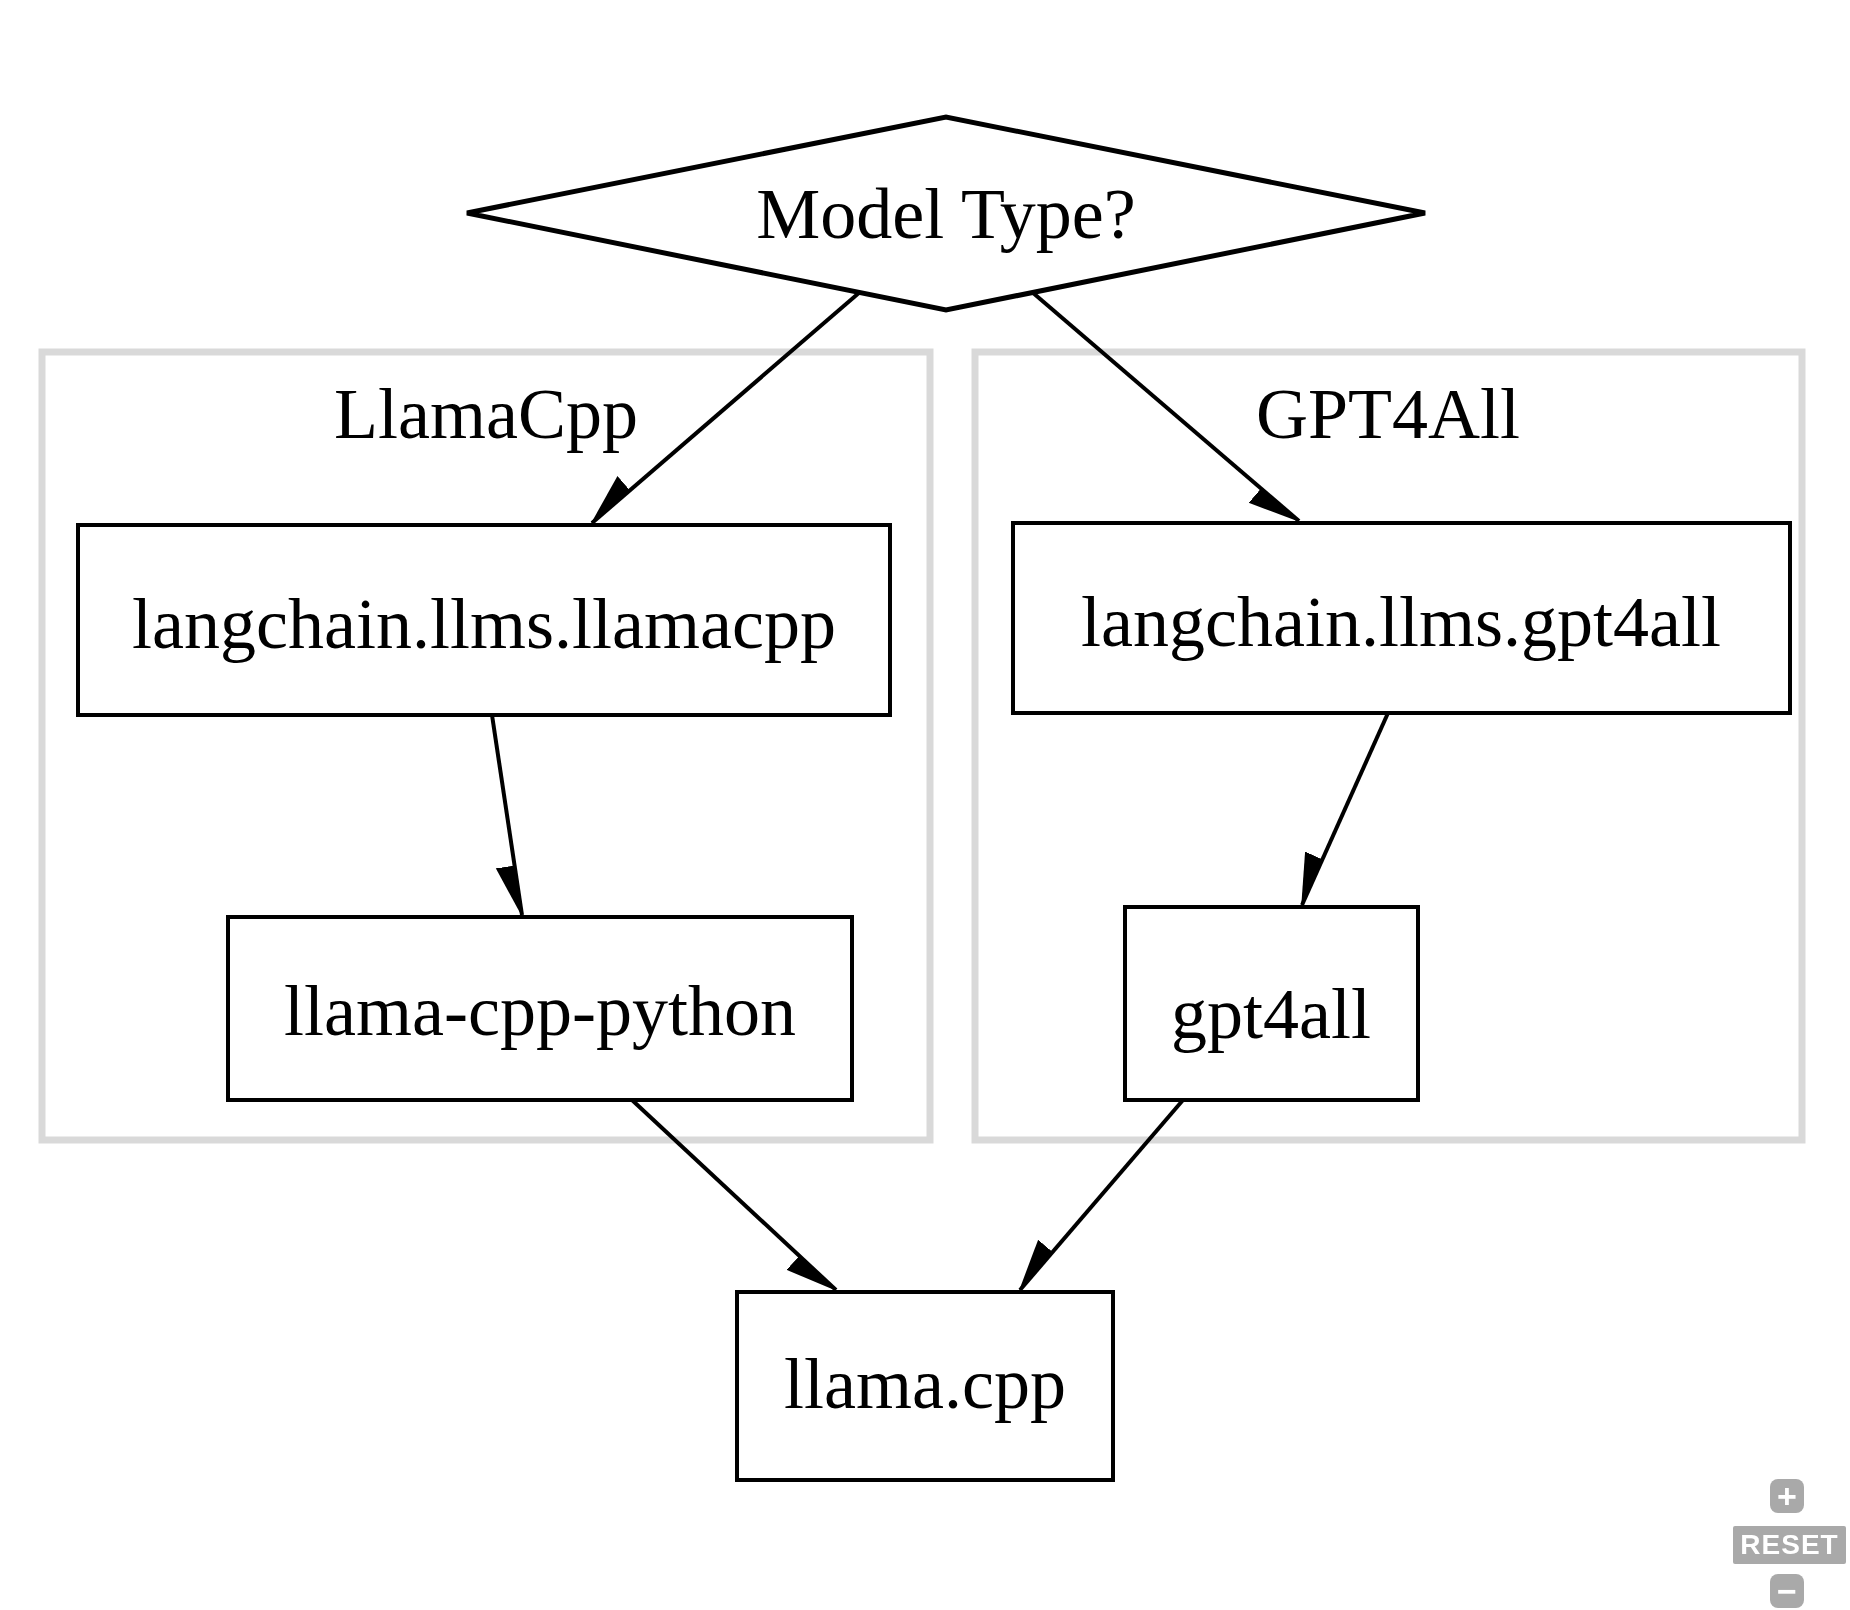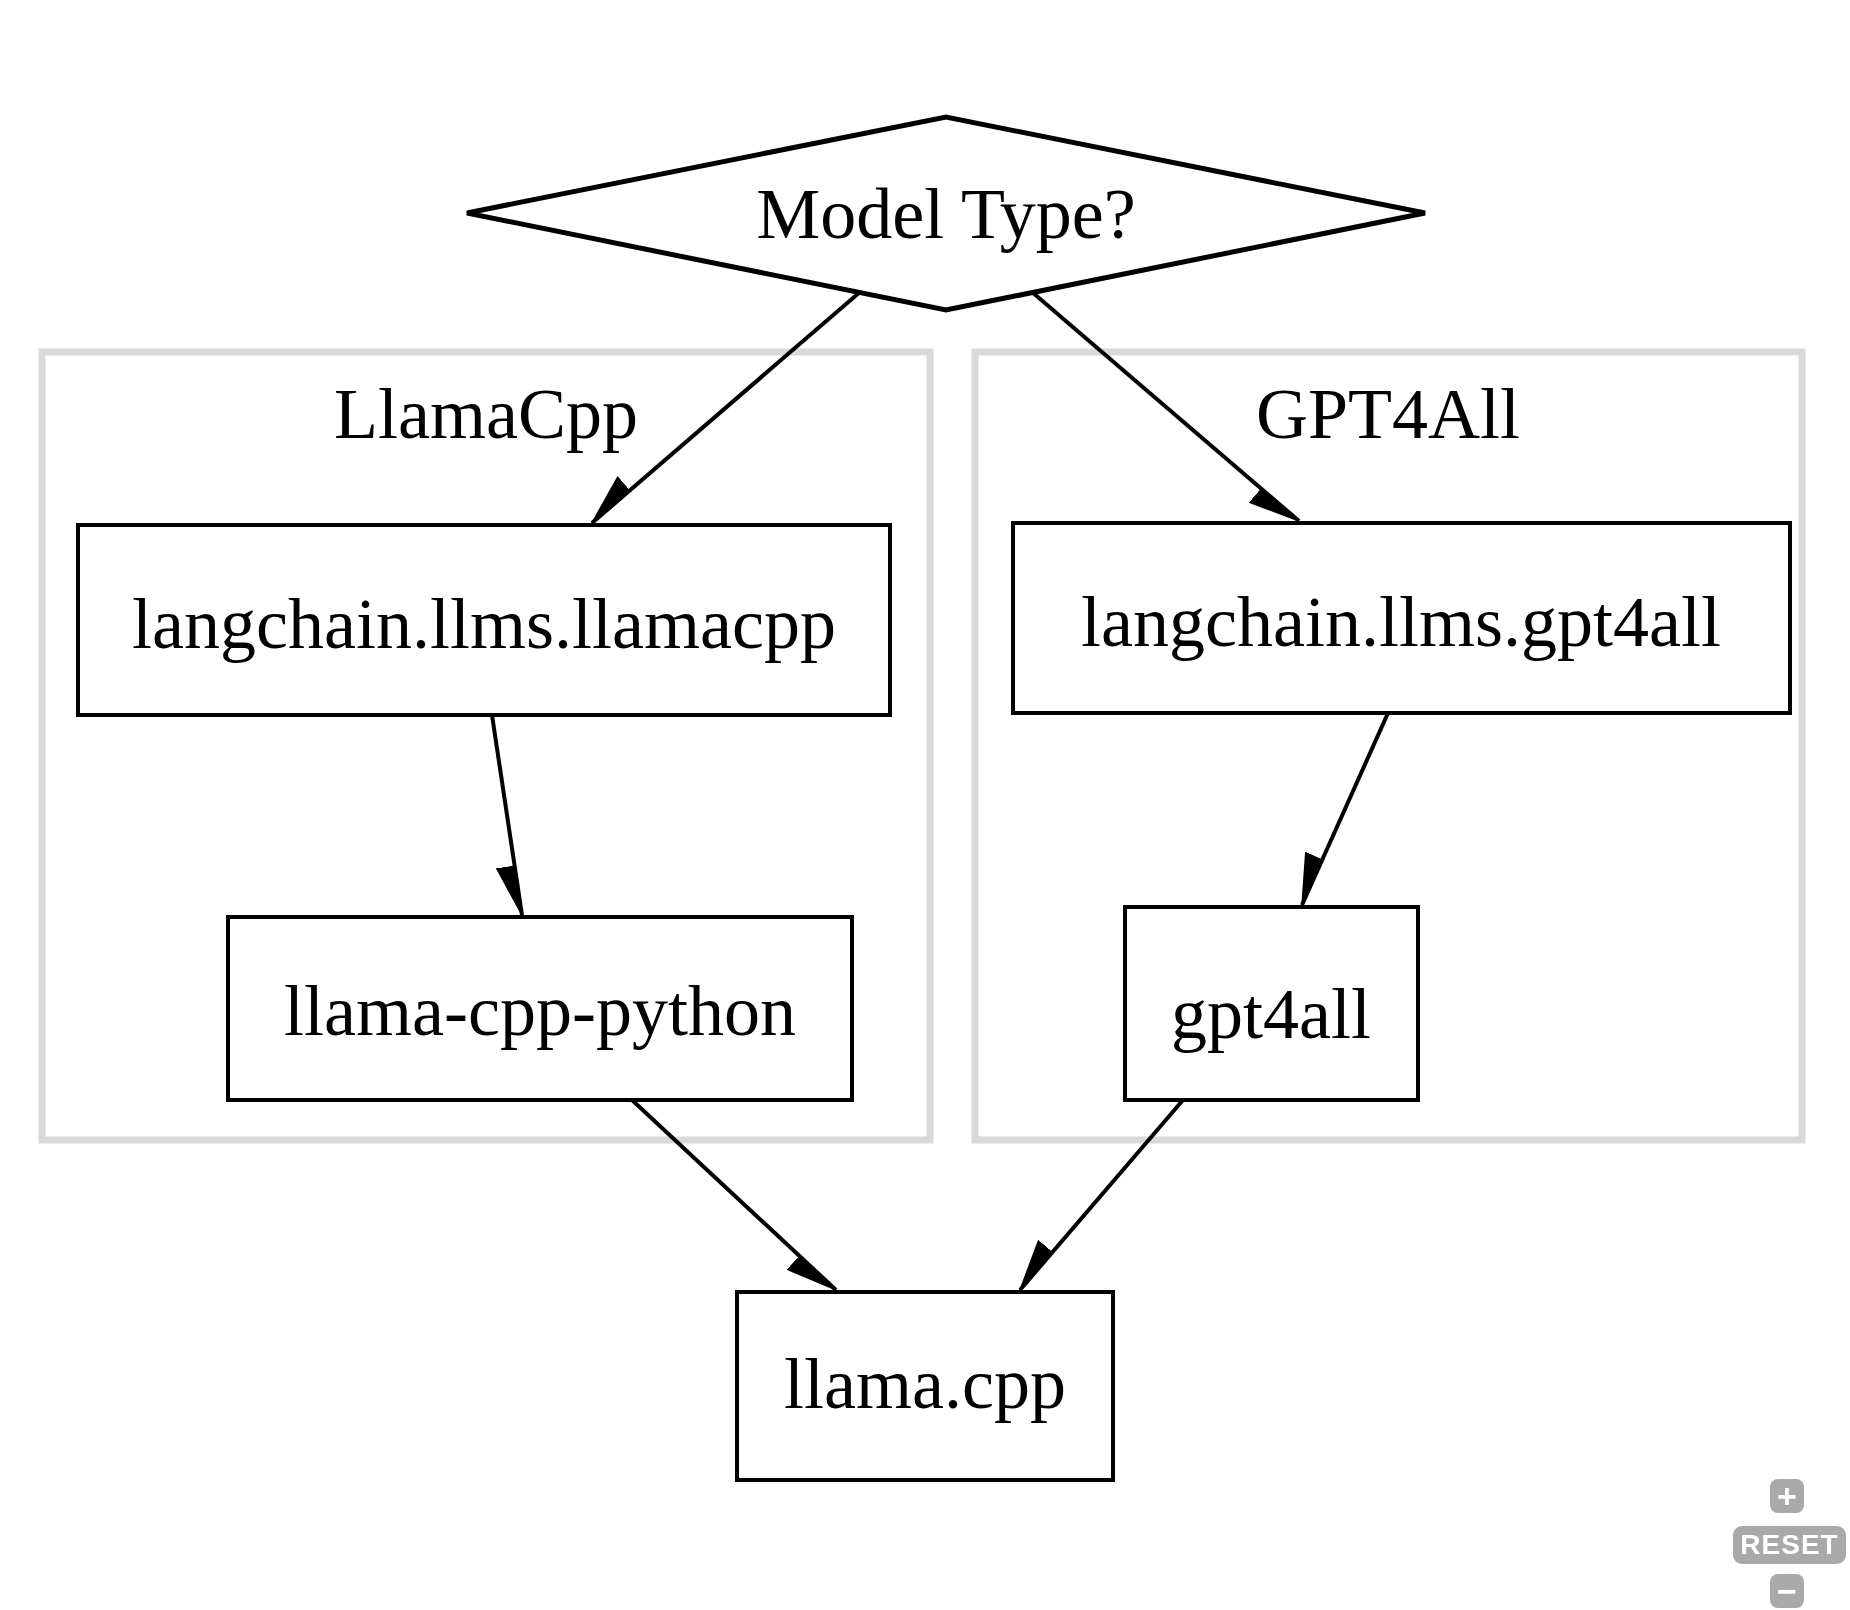--- a/index.html
+++ b/index.html
@@ -23,21 +23,21 @@
     align-items: center;
     justify-content: center;
     background: #a9a9a9;
     color: #ffffff;
     font-family: "Liberation Sans", sans-serif;
     font-weight: bold;
     user-select: none;
     cursor: pointer;
   }
   .ctrl-plus  { left: 1770px; top: 1479px; width: 34px; height: 34px; border-radius: 8px; font-size: 34px; line-height: 1; }
-  .ctrl-reset { left: 1733px; top: 1526px; width: 113px; height: 38px; border-radius: 9px; font-size: 28px; letter-spacing: 1px; }
+  .ctrl-reset { left: 1733px; top: 1526px; width: 113px; height: 38px; border-radius: 2px; font-size: 28px; letter-spacing: 1px; }
   .ctrl-minus { left: 1770px; top: 1574px; width: 34px; height: 34px; border-radius: 8px; font-size: 34px; line-height: 1; }
 </style>
 </head>
 <body>
 
 <div class="stage">
 
   <svg width="1850" height="1610" viewBox="0 0 1850 1610">
     <defs>
       <marker id="arrow" markerUnits="userSpaceOnUse" markerWidth="60" markerHeight="44" refX="50" refY="0" orient="auto">

